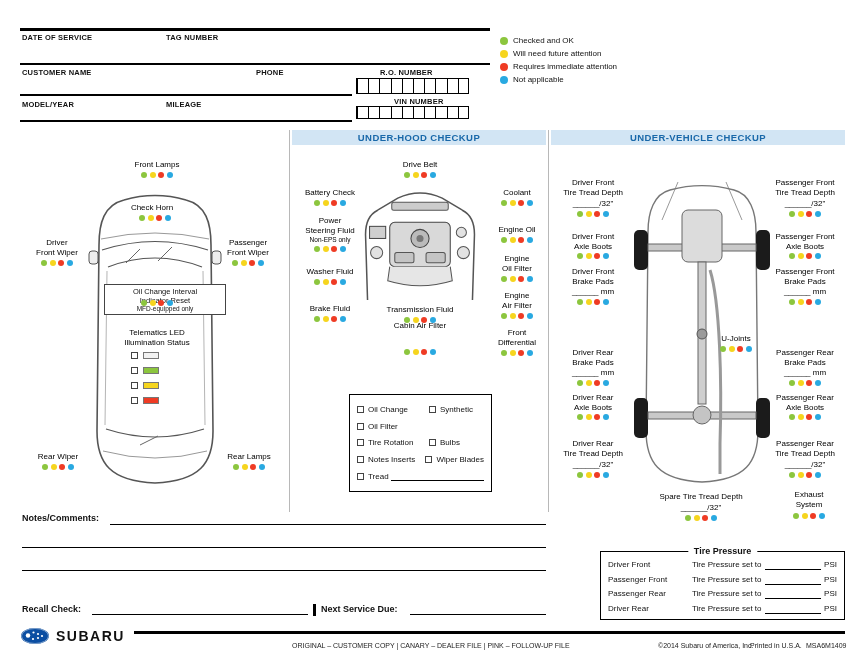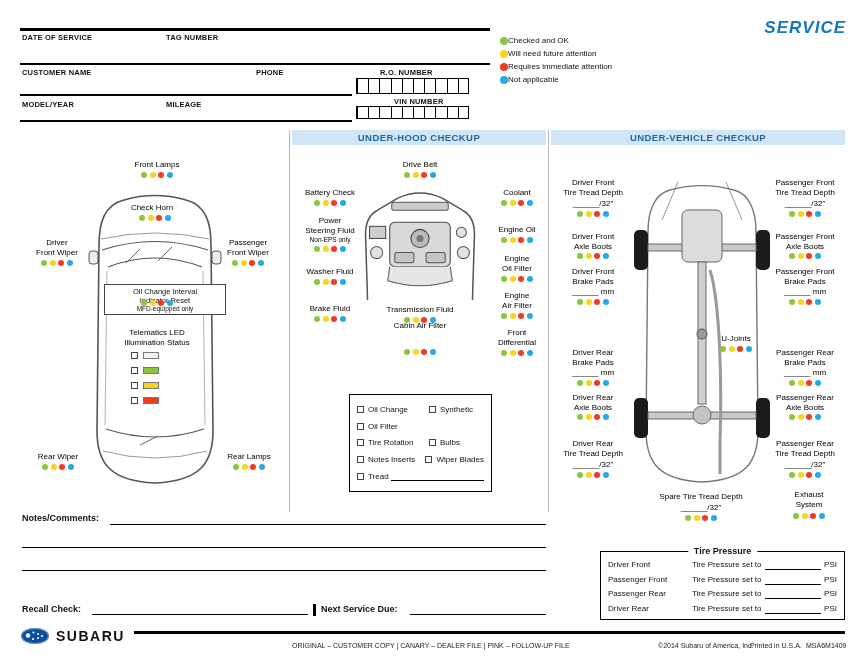--- a/index.html
+++ b/index.html
@@ -1,21 +1,21 @@
 <!DOCTYPE html>
 <html><head>
 <meta charset="utf-8">
 <style>
   *{box-sizing:border-box;margin:0;padding:0}
   body{margin:0;background:#9a9a9a;font-family:"Liberation Sans",sans-serif}
   .page{position:relative;width:860px;height:665px;margin:0 auto;background:#fff;overflow:hidden;color:#111;font-family:"Liberation Sans",sans-serif}
   .rule{position:absolute;background:#000}
   .flabel{position:absolute;font-size:7.5px;font-weight:bold;letter-spacing:.2px;color:#111;white-space:nowrap}
   .comb{position:absolute;border:1px solid #000;background-image:repeating-linear-gradient(to right,#000 0,#000 1px,transparent 1px,transparent 11.2px)}
-  .legend-row{position:absolute;display:flex;align-items:center;}
+  .legend-row{position:absolute;display:flex;align-items:center;gap:5px}
   .legend-dot{width:8px;height:8px;border-radius:50%;flex:none}
   .legend-lbl{font-size:8px;white-space:nowrap}
   .express{position:absolute;text-align:right}
   .express-line{position:relative;line-height:1}
   .express-word{font-size:34px;font-weight:bold;font-style:italic;color:#232e6d;letter-spacing:-1px}
   .e-arrow{position:absolute;left:3px;top:14px;width:0;height:0;border-top:5px solid transparent;border-bottom:5px solid transparent;border-left:15px solid #e31837}
   .service-word{font-size:17px;font-weight:bold;font-style:italic;color:#1377bd;letter-spacing:1px;margin-top:-2px}
   .colhead{position:absolute;height:15px;background:#d2e5f4;color:#1968a9;font-weight:bold;font-size:9.5px;text-align:center;line-height:15px;letter-spacing:.4px}
   .vdiv{position:absolute;width:1px;background:#b8b8b8}
   .lbl{position:absolute;font-size:8px;line-height:1.25;text-align:center;white-space:pre-line;color:#000}
@@ -79,21 +79,20 @@
   <div class="legend-row" style="left:500px;top:62px">
     <span class="legend-dot" style="background: rgb(239, 59, 36);"></span>
     <span class="legend-lbl">Requires immediate attention</span>
   </div>
   <div class="legend-row" style="left:500px;top:75px">
     <span class="legend-dot" style="background: rgb(41, 169, 225);"></span>
     <span class="legend-lbl">Not applicable</span>
   </div>
 
   <div class="express" style="right:14px;top:20px">
-    <div class="service-word">SERVICE</div>
   </div>
 
   <div class="colhead" style="left:551px;top:130px;width:294px">UNDER-VEHICLE CHECKUP</div>
   <div class="colhead" style="left:292px;top:130px;width:254px">UNDER-HOOD CHECKUP</div>
   <div class="vdiv" style="left:289px;top:130px;height:382px"></div>
   <div class="vdiv" style="left:548px;top:130px;height:382px"></div>
 
   <div class="lbl" style="left:112px;top:160px;width:90px">Front Lamps</div>
   <div class="dots" style="left:112px;top:172px;width:90px">
       <span class="dot" style="background: rgb(140, 198, 62);"></span>

